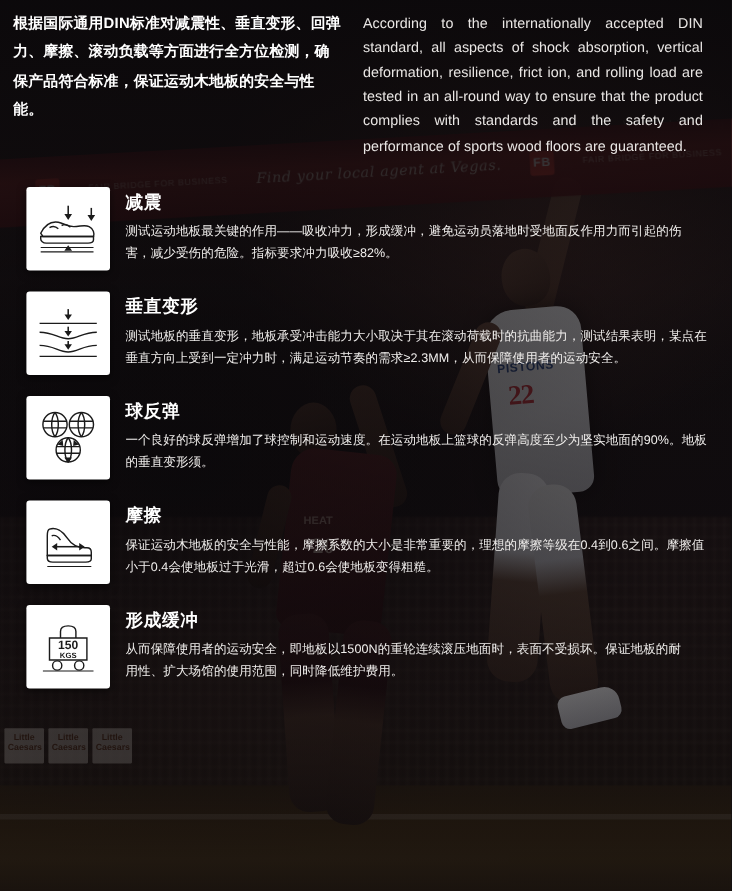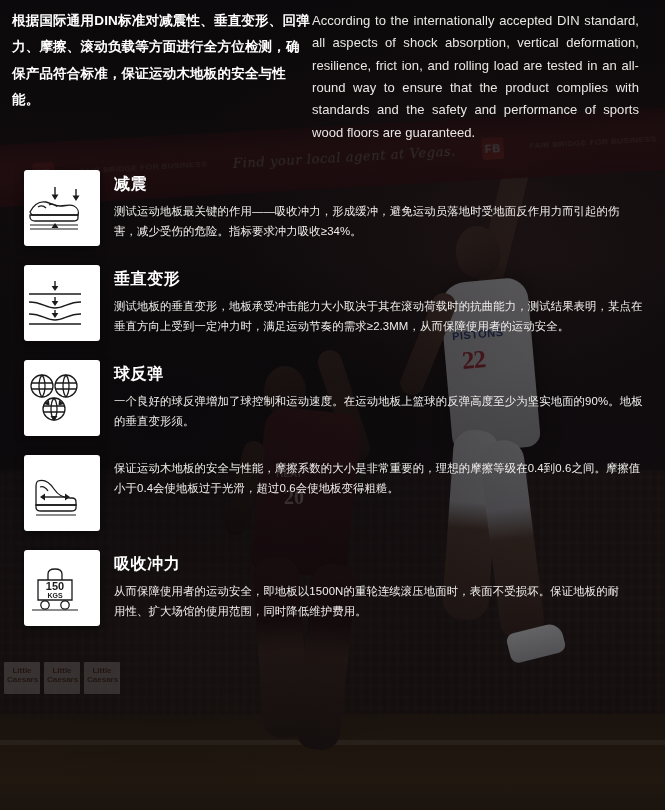--- a/index.html
+++ b/index.html
@@ -222,21 +222,21 @@
   }
   .pb-word {
     position: absolute; left: 48px; top: 148px;
     color: #c9b3a8; font-size: 10px; font-weight: bold; opacity: .7;
   }
 
   
   .top-text {
     position: absolute; left: 0; right: 12px; top: 0; height: 126px;
     padding: 8px 14px 0 12px;
-    display: flex; 
+    display: flex; gap: 18px;
   }
   .top-cn {
     width: 300px;
     color: #ffffff;
     font-size: 13.5px;
     line-height: 1.95;
     font-weight: bold;
     letter-spacing: .2px;
   }
   .top-en {
@@ -259,21 +259,21 @@
     align-items: flex-start;
     gap: 14px;
     padding: 0 16px 0 24px;
     margin-bottom: 19px;
   }
   .icon-box {
     flex: 0 0 auto;
     width: 76px; height: 76px;
     background: #ffffff;
     border-radius: 3px;
-    display: flex; align-items: center; justify-content: flex-start;
+    display: flex; align-items: center; justify-content: center;
     box-shadow: 0 2px 8px rgba(0,0,0,.55);
   }
   .icon-box svg { display: block; }
   .f-text { padding-top: 4px; min-width: 0; }
   .f-title {
     color: #ffffff;
     font-size: 16px;
     font-weight: bold;
     letter-spacing: .6px;
     margin-bottom: 7px;
@@ -373,21 +373,21 @@
             <path d="M31 6 L31 16 M31 18 L27.5 12.5 L34.5 12.5 Z"></path>
             <rect x="30.3" y="5" width="1.4" height="9"></rect>
             <path d="M52 8 L52 17 M52 19 L48.5 13.5 L55.5 13.5 Z"></path>
             <rect x="51.3" y="7" width="1.4" height="8"></rect>
             <path d="M31 45 L31 51 M31 41 L27.5 46 L34.5 46 Z"></path>
           </g>
         </svg>
       </div>
       <div class="f-text">
         <div class="f-title">减震</div>
-        <div class="f-desc">测试运动地板最关键的作用——吸收冲力，形成缓冲，避免运动员落地时受地面反作用力而引起的伤害，减少受伤的危险。指标要求冲力吸收≥34%。</div>
+        <div class="f-desc">测试运动地板最关键的作用——吸收冲力，形成缓冲，避免运动员落地时受地面反作用力而引起的伤害，减少受伤的危险。指标要求冲力吸收≥82%。</div>
       </div>
     </div>
 
     <div class="feature">
       <div class="icon-box">
         <svg width="62" height="54" viewBox="0 0 62 54">
           <g fill="none" stroke="#1b1b1b" stroke-width="1.3">
             <path d="M5 18 L57 18"></path>
             <path d="M5 26 C18 26, 22 32, 31 32 C40 32, 44 26, 57 26"></path>
             <path d="M5 38 C18 38, 22 44, 31 44 C40 44, 44 38, 57 38"></path>
@@ -449,38 +449,39 @@
             <path d="M12 48 L52 48" stroke-width="1.1"></path>
           </g>
           <g fill="#1b1b1b">
             <rect x="20" y="29.3" width="22" height="1.4"></rect>
             <path d="M16 30 L21 26.6 L21 33.4 Z"></path>
             <path d="M46 30 L41 26.6 L41 33.4 Z"></path>
           </g>
         </svg>
       </div>
       <div class="f-text">
+        <div class="f-title">摩擦</div>
         <div class="f-desc">保证运动木地板的安全与性能，摩擦系数的大小是非常重要的，理想的摩擦等级在0.4到0.6之间。摩擦值小于0.4会使地板过于光滑，超过0.6会使地板变得粗糙。</div>
       </div>
     </div>
 
     <div class="feature">
       <div class="icon-box">
         <svg width="62" height="56" viewBox="0 0 62 56">
           <g fill="none" stroke="#1b1b1b" stroke-width="1.3">
             <path d="M14 20 L48 20 L48 40 L14 40 Z"></path>
             <path d="M24 20 L24 14 C24 11, 26 9, 31 9 C36 9, 38 11, 38 14 L38 20"></path>
             <circle cx="21" cy="45" r="4.2"></circle>
             <circle cx="41" cy="45" r="4.2"></circle>
             <path d="M8 50 L54 50" stroke-width="1.1"></path>
           </g>
           <text x="31" y="30" text-anchor="middle" font-family="Liberation Sans, sans-serif" font-size="11" font-weight="bold" fill="#1b1b1b">150</text>
           <text x="31" y="38" text-anchor="middle" font-family="Liberation Sans, sans-serif" font-size="7" font-weight="bold" fill="#1b1b1b">KGS</text>
         </svg>
       </div>
       <div class="f-text">
-        <div class="f-title">吸收冲力</div>
+        <div class="f-title">形成缓冲</div>
         <div class="f-desc">从而保障使用者的运动安全，即地板以1500N的重轮连续滚压地面时，表面不受损坏。保证地板的耐用性、扩大场馆的使用范围，同时降低维护费用。</div>
       </div>
     </div>
 
   </div>
 </div>
 
 </body></html>

